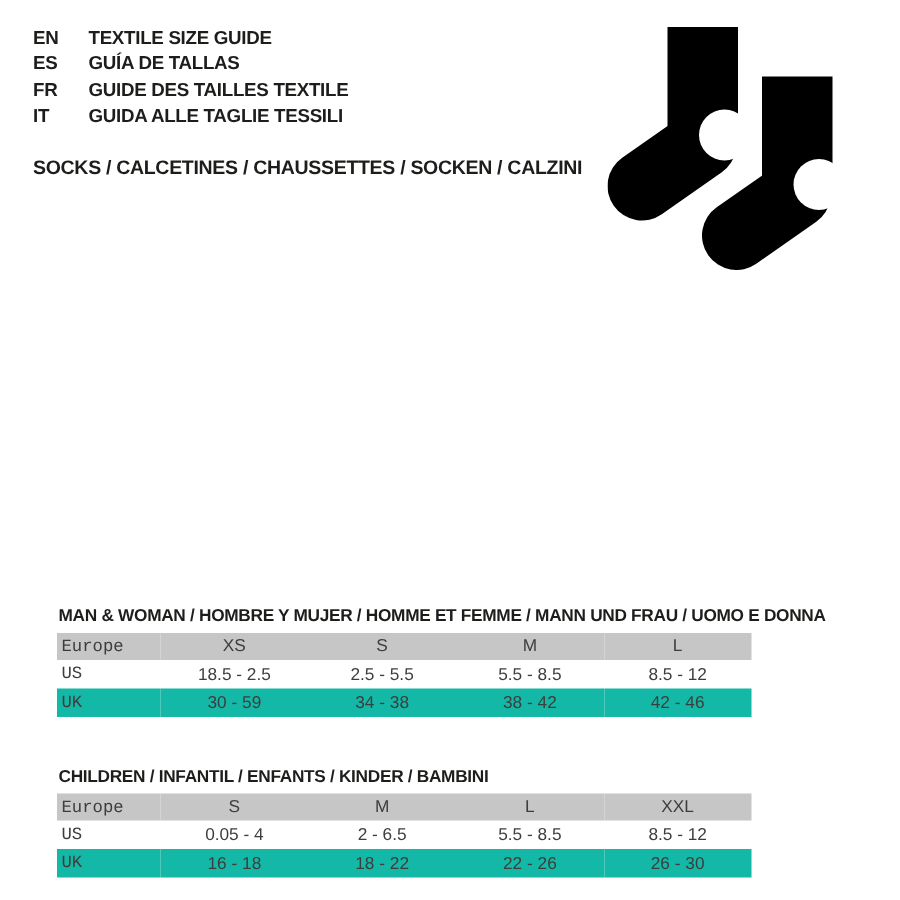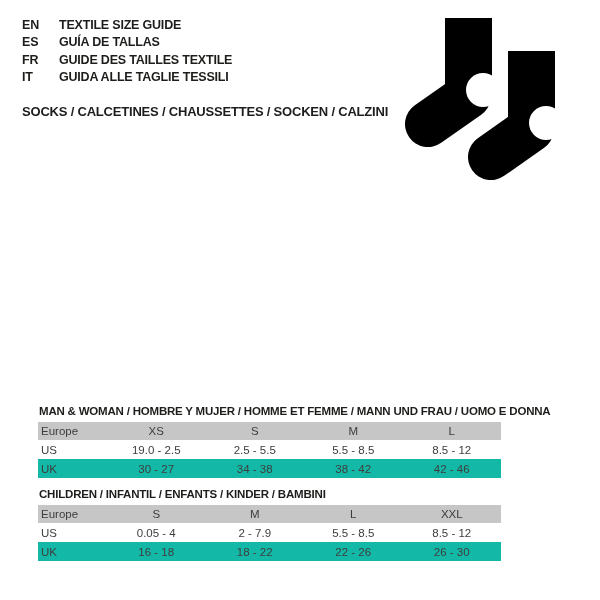--- a/index.html
+++ b/index.html
@@ -36,41 +36,41 @@
 
   
   .socks-icon {
     position: absolute; left: 405px; top: 10px;
     width: 170px; height: 170px;
   }
 
   
   .size-section { position: absolute; left: 20px; width: 463px; margin-left: 18px; }
   .section-adult { top: 405px; }
-  .section-children { top: 488px; }
+  .section-children { top: 512px; }
   .table-title {
     font-size: 11.5px; font-weight: bold;
     letter-spacing: -0.2px;
     color: #1d1d1b;
     margin: 0 0 5px 1px;
     white-space: nowrap;
   }
   .size-table {
     display: grid;
     grid-template-columns: 69px 98.5px 98.5px 98.5px 98.5px;
     font-size: 11.5px;
     color: #3d3d3d;
   }
   .trow { display: contents; }
   .cell {
     display: flex; align-items: center; justify-content: center;
     height: 19px;
     white-space: nowrap;
   }
-  .cell.label { justify-content: flex-start; padding-left: 3px; }
+  .cell.label { justify-content: flex-start; padding-left: 3px; font-family: Liberation Mono, monospace; }
   .trow.header > .cell { background: #c6c6c6; height: 18px; }
   .trow.stripe > .cell { background: #14b8a6; }
 </style>
 </head>
 <body>
 
 <div class="canvas">
 
   <div class="lang-block">
     <div class="lang-row">
@@ -118,49 +118,49 @@
     <div class="size-table">
       <div class="trow header">
         <div class="cell label">Europe</div>
         <div class="cell">XS</div>
         <div class="cell">S</div>
         <div class="cell">M</div>
         <div class="cell">L</div>
       </div>
       <div class="trow">
         <div class="cell label">US</div>
-        <div class="cell">19.0 - 2.5</div>
+        <div class="cell">18.5 - 2.5</div>
         <div class="cell">2.5 - 5.5</div>
         <div class="cell">5.5 - 8.5</div>
         <div class="cell">8.5 - 12</div>
       </div>
       <div class="trow stripe">
         <div class="cell label">UK</div>
-        <div class="cell">30 - 27</div>
+        <div class="cell">30 - 59</div>
         <div class="cell">34 - 38</div>
         <div class="cell">38 - 42</div>
         <div class="cell">42 - 46</div>
       </div>
     </div>
   </div>
 
   <div class="size-section section-children">
     <div class="table-title">CHILDREN / INFANTIL / ENFANTS / KINDER / BAMBINI</div>
     <div class="size-table">
       <div class="trow header">
         <div class="cell label">Europe</div>
         <div class="cell">S</div>
         <div class="cell">M</div>
         <div class="cell">L</div>
         <div class="cell">XXL</div>
       </div>
       <div class="trow">
         <div class="cell label">US</div>
         <div class="cell">0.05 - 4</div>
-        <div class="cell">2 - 7.9</div>
+        <div class="cell">2 - 6.5</div>
         <div class="cell">5.5 - 8.5</div>
         <div class="cell">8.5 - 12</div>
       </div>
       <div class="trow stripe">
         <div class="cell label">UK</div>
         <div class="cell">16 - 18</div>
         <div class="cell">18 - 22</div>
         <div class="cell">22 - 26</div>
         <div class="cell">26 - 30</div>
       </div>

